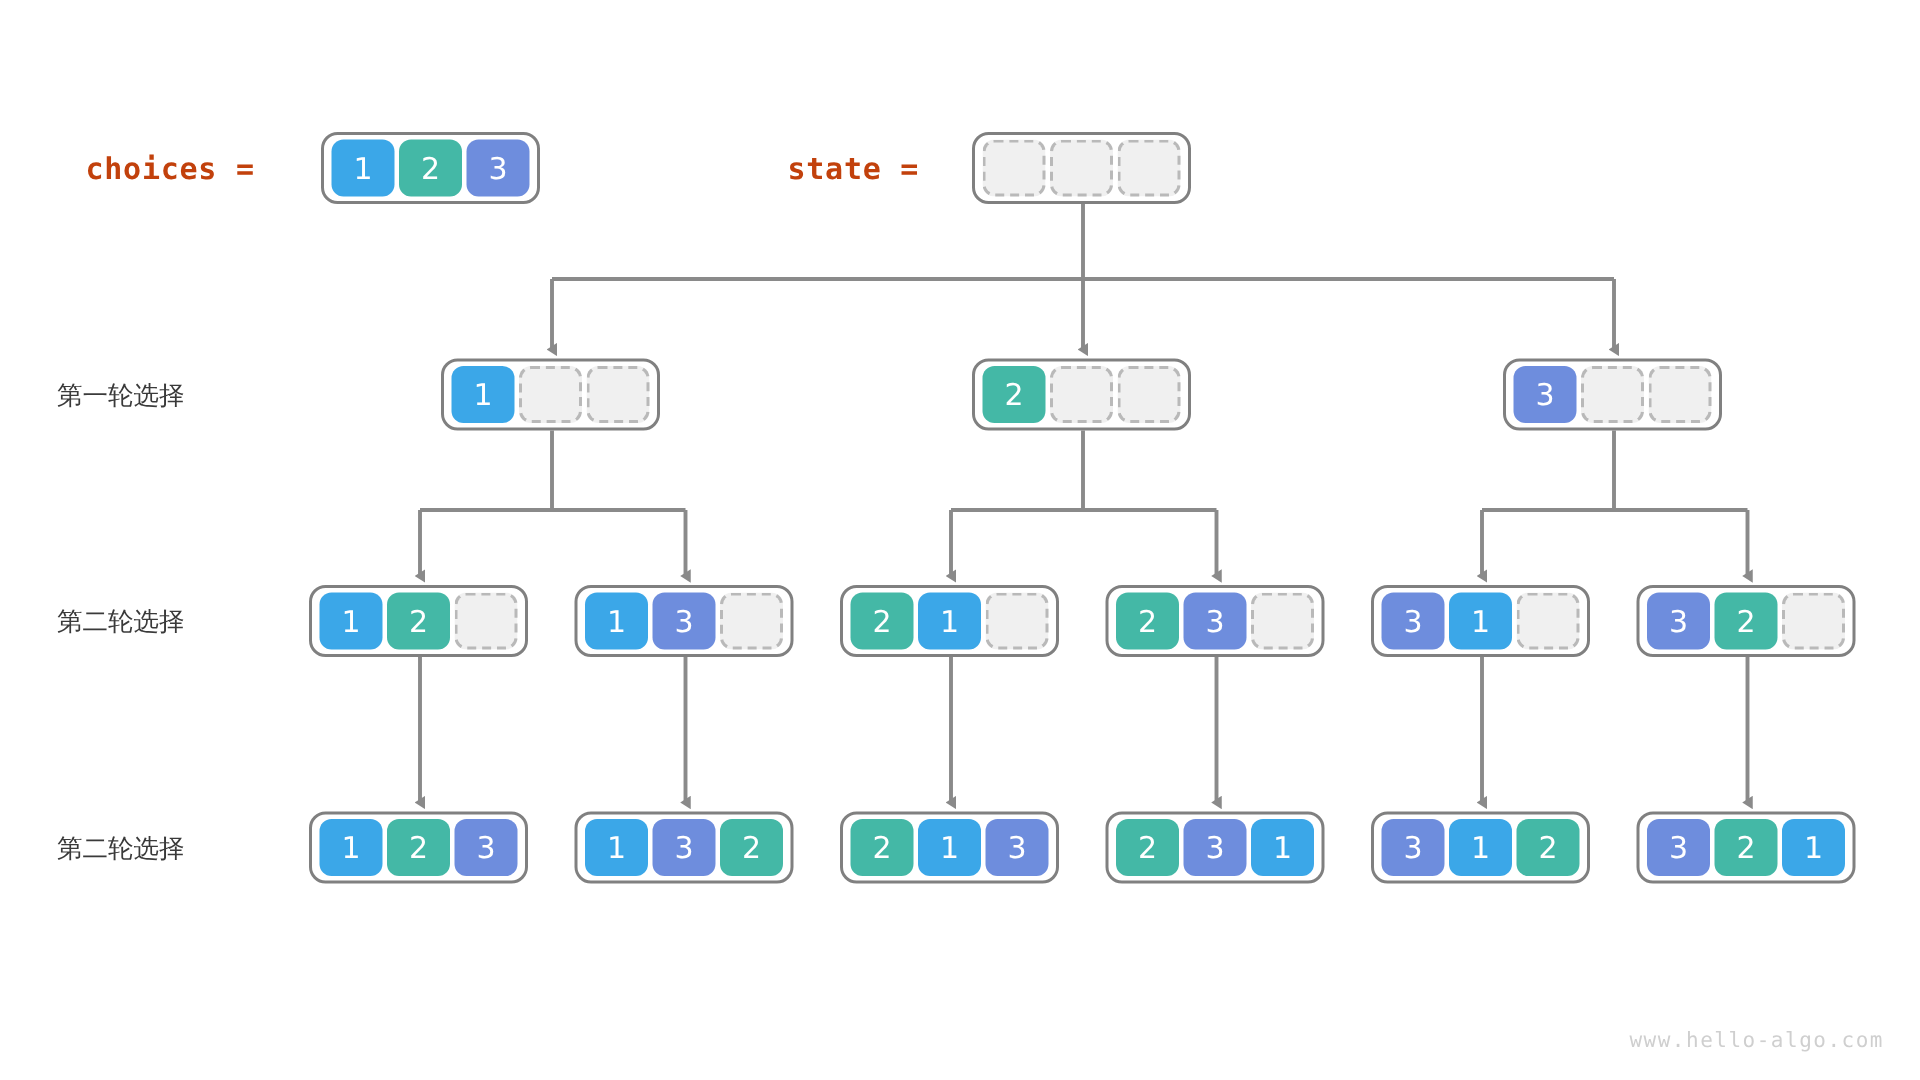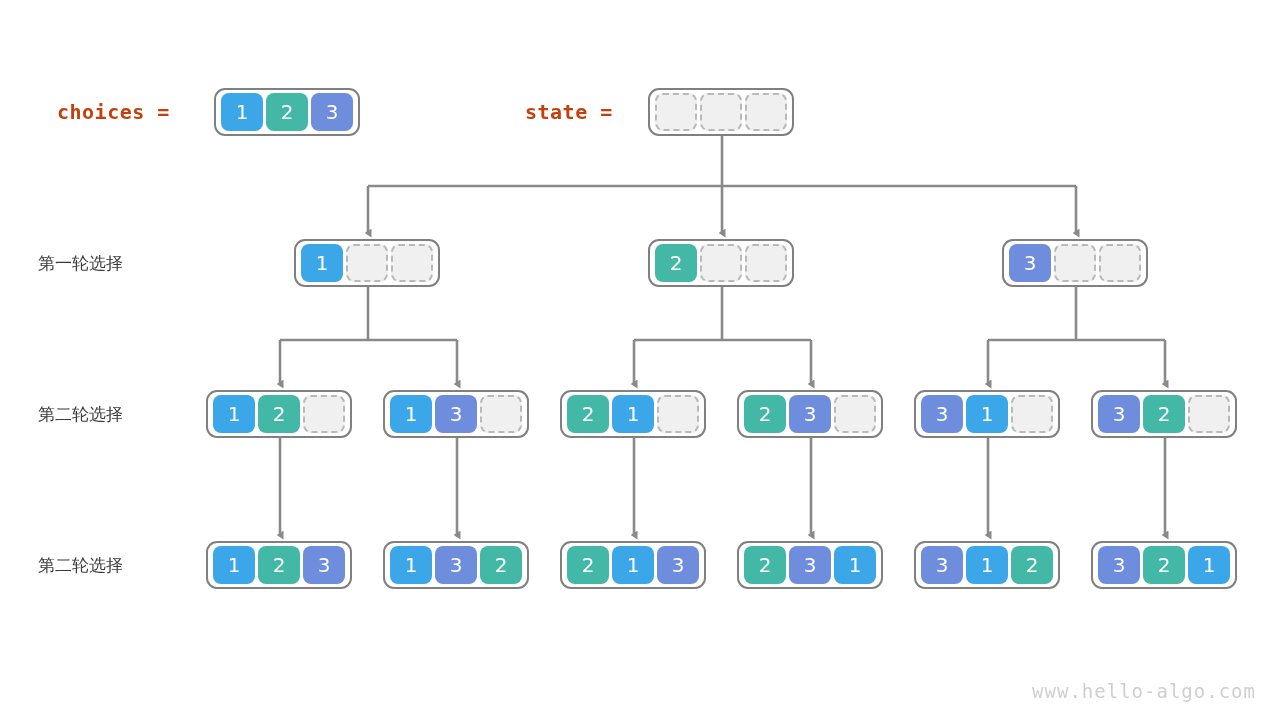--- a/index.html
+++ b/index.html
@@ -84,21 +84,21 @@
   .cell.v1 { background: #3ba7e8; }
   .cell.v2 { background: #44b8a6; }
   .cell.v3 { background: #6e8ddd; }
 
   
   #watermark {
     position: absolute;
     right: 24px;
     bottom: 18px;
     font-family: "DejaVu Sans Mono", "Liberation Mono", monospace;
-    font-size: 19px;
+    font-size: 14px;
     color: #cfcfcf;
     letter-spacing: 1px;
   }
 </style>
 </head>
 <body>
 
 <div id="canvas">
 
   <svg id="edges" viewBox="0 0 1280 720" xmlns="http://www.w3.org/2000/svg">

